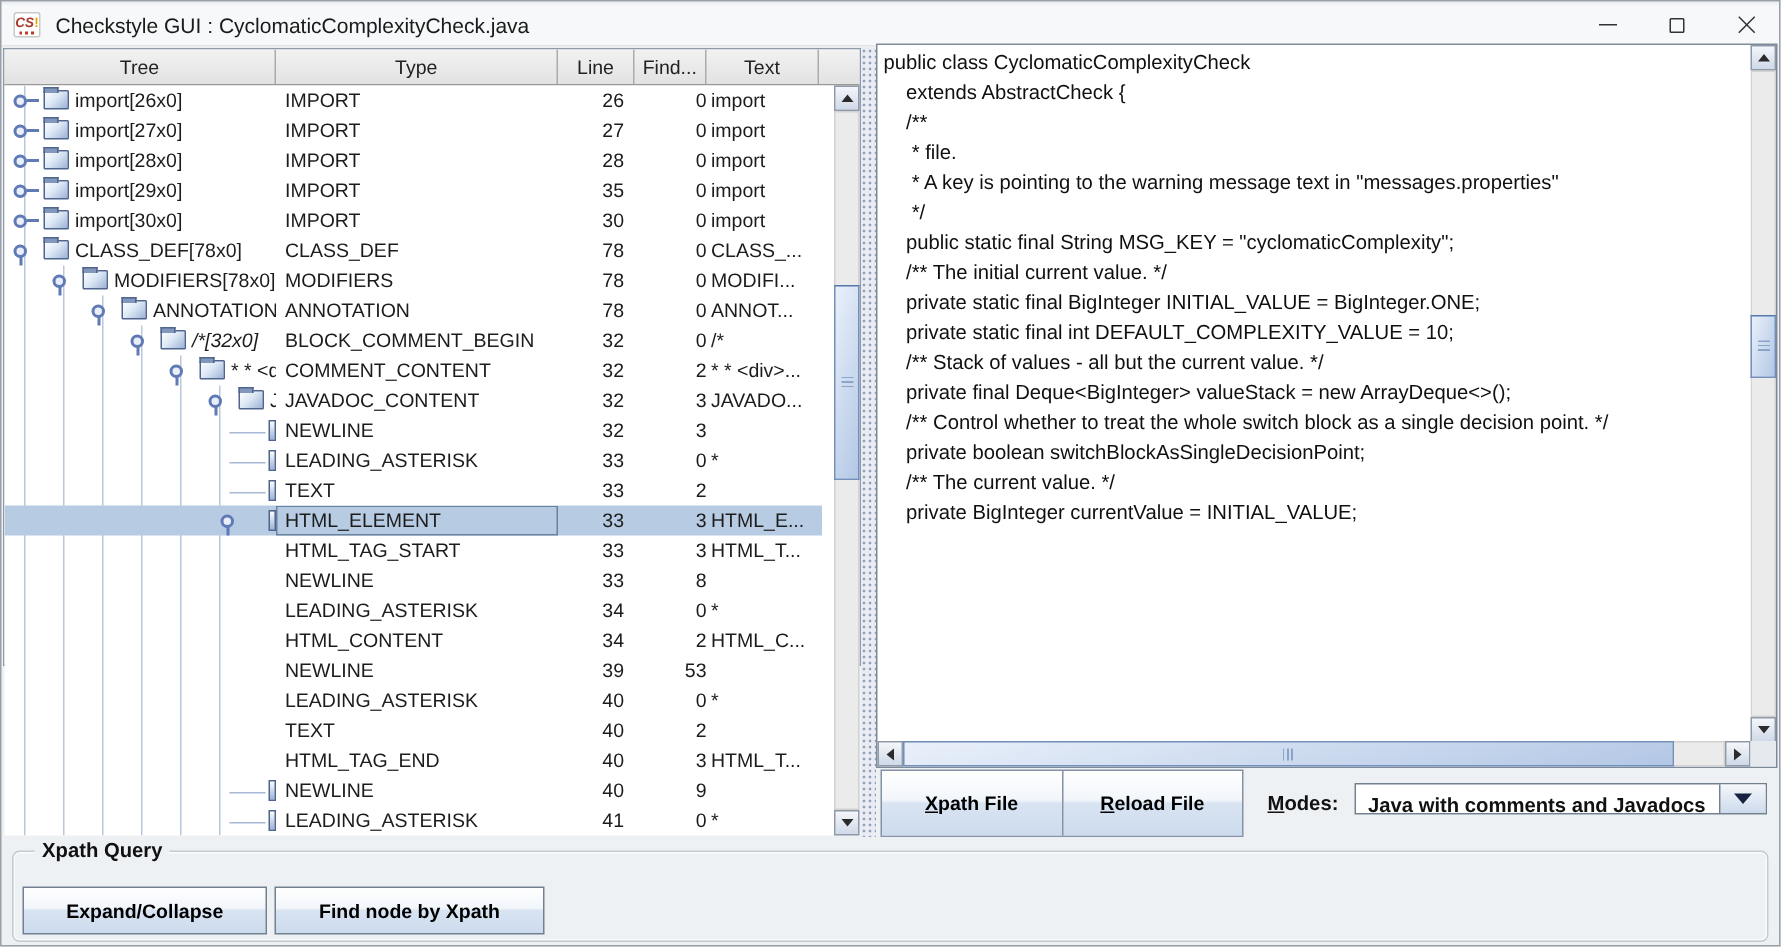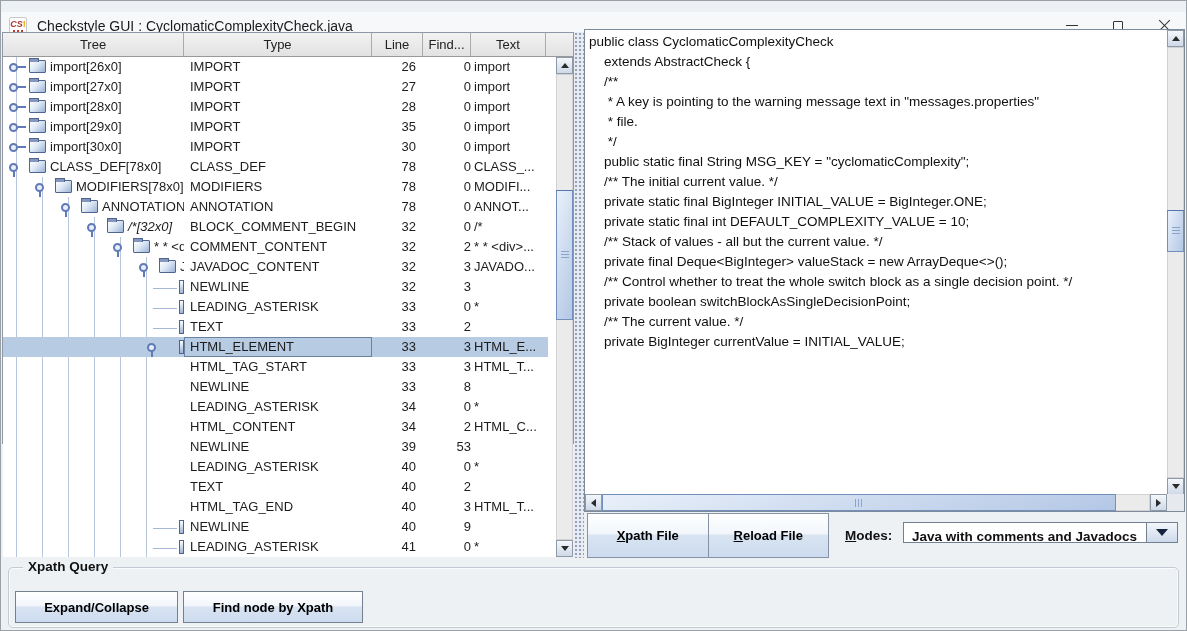--- a/index.html
+++ b/index.html
@@ -7,21 +7,21 @@
   body {
     font-family: "Liberation Sans", sans-serif;
     background:#eef1f4;
     position:relative;
     overflow:hidden;
     color:#111;
   }
   .frame { position:absolute; inset:0; box-shadow: inset 0 0 0 1px #9aa0a6; pointer-events:none; z-index:50;}
 
   
-  .titlebar { position:absolute; left:0; top:12px; width:1187px; height:28px; background:#f7f8f9; border-bottom:1px solid #e3e5e8; display:flex; align-items:center; }
+  .titlebar { position:absolute; left:0; top:3px; width:1187px; height:28px; background:#f7f8f9; border-bottom:1px solid #e3e5e8; display:flex; align-items:center; }
   .app-icon { width:18px; height:17px; margin-left:9px; background:#fff; border:1px solid #c9c9c9; border-radius:2px; position:relative; font-weight:bold; font-style:italic; font-size:9px; line-height:13px; text-align:center; color:#a8382c; }
   .app-icon i { color:#e3a600; font-style:normal; }
   .app-icon::after { content:''; position:absolute; left:3px; bottom:1px; width:10px; height:2px; background:repeating-linear-gradient(90deg,#c0392b 0 2px,transparent 2px 4px); }
   .title-text { margin-left:10px; font-size:14px; color:#1a1a1a; }
   .win-controls { margin-left:auto; display:flex; height:100%; }
   .win-btn { width:46px; height:100%; display:flex; align-items:center; justify-content:center; }
   .g-min { width:12px; height:1px; background:#333; }
   .g-max { width:10px; height:10px; border:1px solid #333; border-radius:1px; }
   .g-close { position:relative; width:13px; height:13px; }
   .g-close::before,.g-close::after { content:''; position:absolute; left:-1px; top:6px; width:15px; height:1px; background:#333; }
@@ -394,22 +394,22 @@
 </div>
 
 <div class="divider"></div>
 
 <div class="right-pane">
   <div class="code-view">
       <div class="codeline">public class CyclomaticComplexityCheck</div>
       <div class="codeline">    extends AbstractCheck {</div>
       <div class="codeline"></div>
       <div class="codeline">    /**</div>
+      <div class="codeline">     * file.</div>
       <div class="codeline">     * A key is pointing to the warning message text in "messages.properties"</div>
-      <div class="codeline">     * file.</div>
       <div class="codeline">     */</div>
       <div class="codeline">    public static final String MSG_KEY = "cyclomaticComplexity";</div>
       <div class="codeline"></div>
       <div class="codeline">    /** The initial current value. */</div>
       <div class="codeline">    private static final BigInteger INITIAL_VALUE = BigInteger.ONE;</div>
       <div class="codeline"></div>
       <div class="codeline">    private static final int DEFAULT_COMPLEXITY_VALUE = 10;</div>
       <div class="codeline"></div>
       <div class="codeline">    /** Stack of values - all but the current value. */</div>
       <div class="codeline">    private final Deque&lt;BigInteger&gt; valueStack = new ArrayDeque&lt;&gt;();</div>

